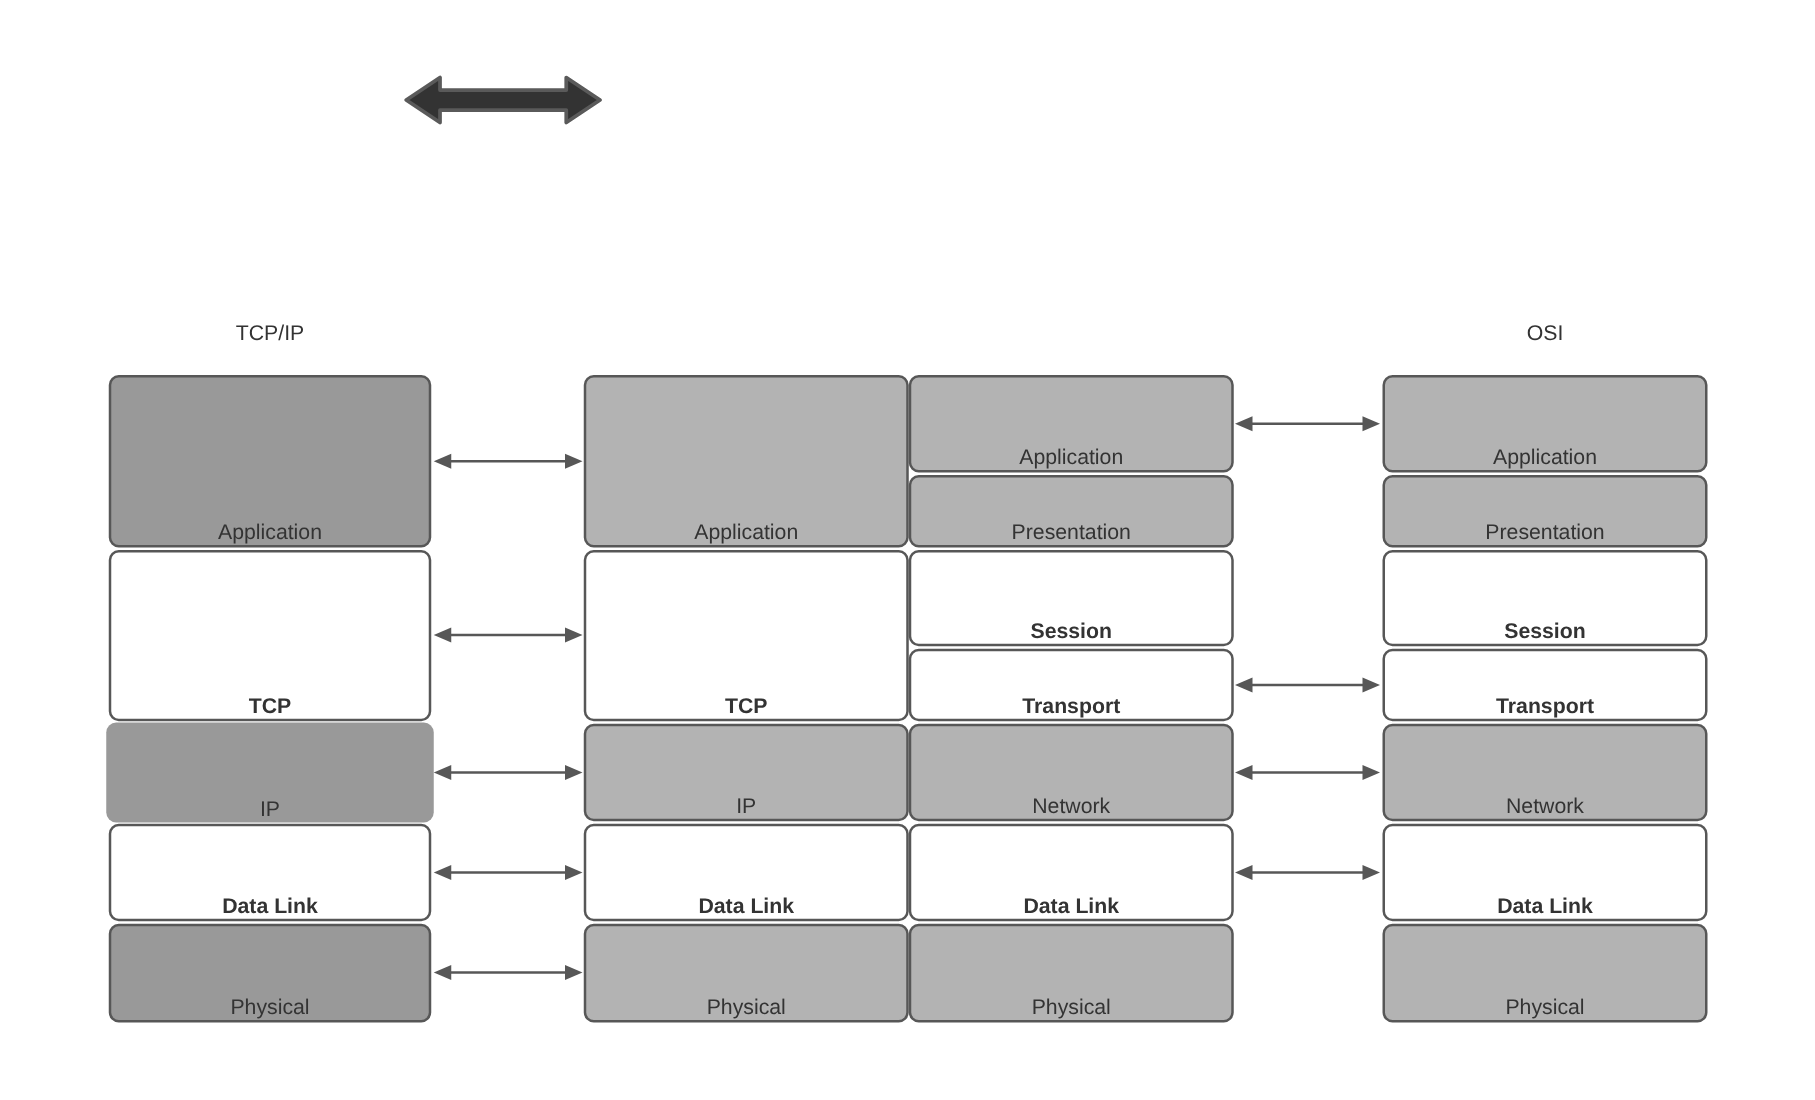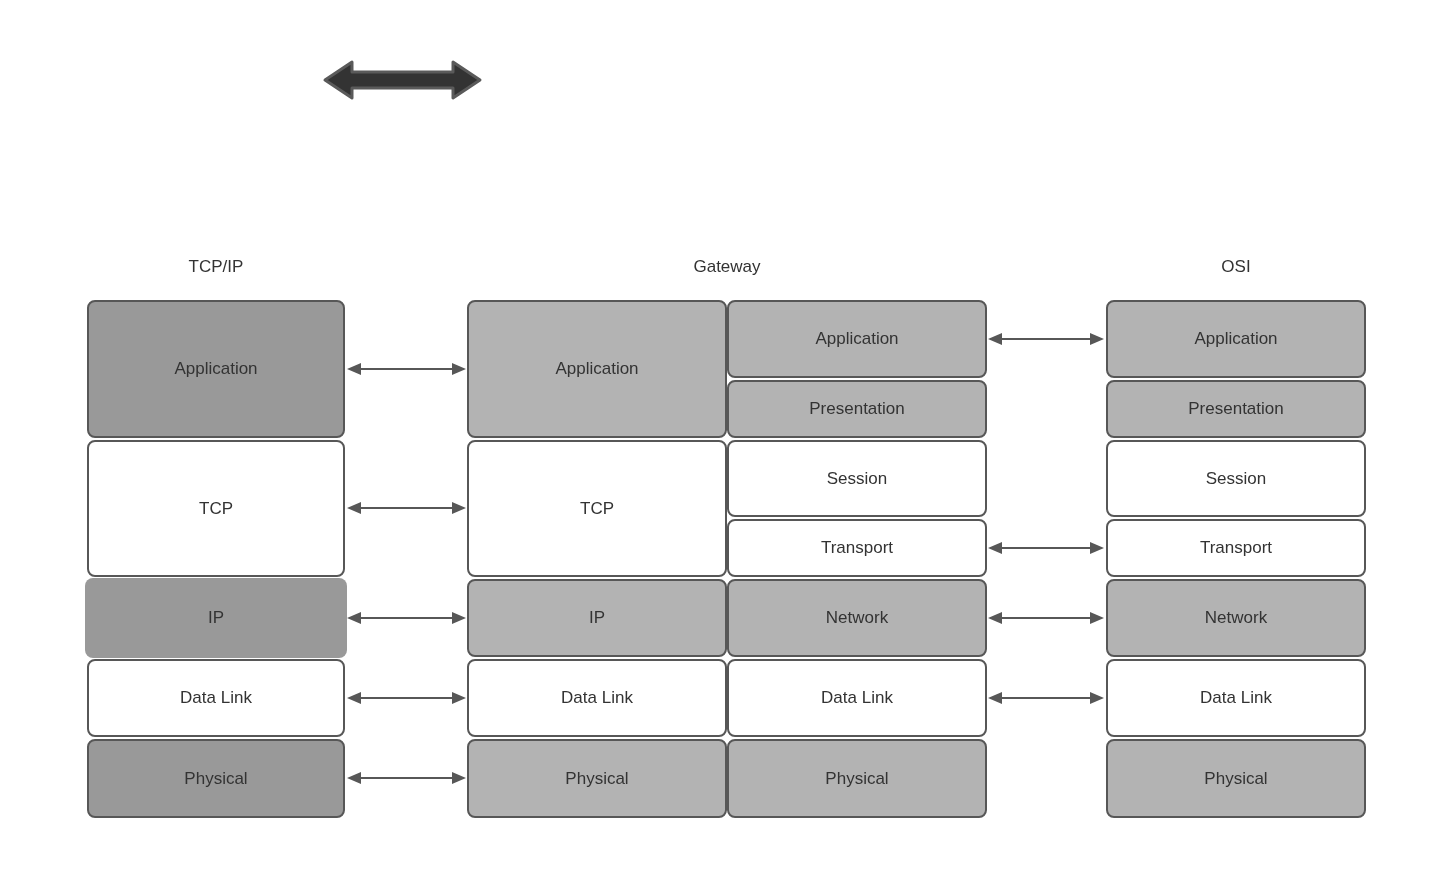--- a/index.html
+++ b/index.html
@@ -29,48 +29,47 @@
     color:var(--text);
     line-height:20px;
   }
   .box{
     position:absolute;
     box-sizing:border-box;
     border:2.5px solid var(--border);
     border-radius:8px;
     background:var(--white-fill);
     display:flex;
-    align-items:center;
+    align-items:flex-end;
     justify-content:center;
     font-size:17px;
     color:var(--text);
   }
   .box.dark{background:var(--dark-fill);}
   .box.light{background:var(--light-fill);}
-  .box.white{background:var(--white-fill);}
+  .box.white{background:var(--white-fill);font-weight:bold;}
   .box.borderless{border:none;}
   #arrow-layer{
     position:absolute;left:0;top:0;width:1452px;height:880px;
     pointer-events:none;
   }
   #arrow-layer line{stroke:var(--border);stroke-width:2;}
   #arrow-layer polygon.head{fill:var(--border);stroke:none;}
   #thick-arrow{fill:var(--thick-fill);stroke:var(--thick-stroke);stroke-width:3;stroke-linejoin:round;}
 </style>
 </head>
 <body>
 
 <div id="canvas">
 
   <svg id="thick-arrow-svg" style="position:absolute;left:315px;top:52px;" width="180" height="56" aria-hidden="true">
     <path id="thick-arrow" d="M 10 28 L 37 10 L 37 20 L 138 20 L 138 10 L 165 28 L 138 46 L 138 36 L 37 36 L 37 46 Z"></path>
   </svg>
 
   <div class="col-title" style="left:87px;top:257px;width:258px;">TCP/IP</div>
-  <div class="col-title" style="left:467px;top:257px;width:520px;">Gateway</div>
   <div class="col-title" style="left:1106px;top:257px;width:260px;text-align:center;">OSI</div>
 
   <div class="box dark" style="left:87px;top:300px;width:258px;height:138px;">
       <span>Application</span>
     </div>
   <div class="box white" style="left:87px;top:440px;width:258px;height:137px;">
       <span>TCP</span>
     </div>
   <div class="box dark borderless" style="left:85px;top:578px;width:262px;height:80px;">
       <span>IP</span>

